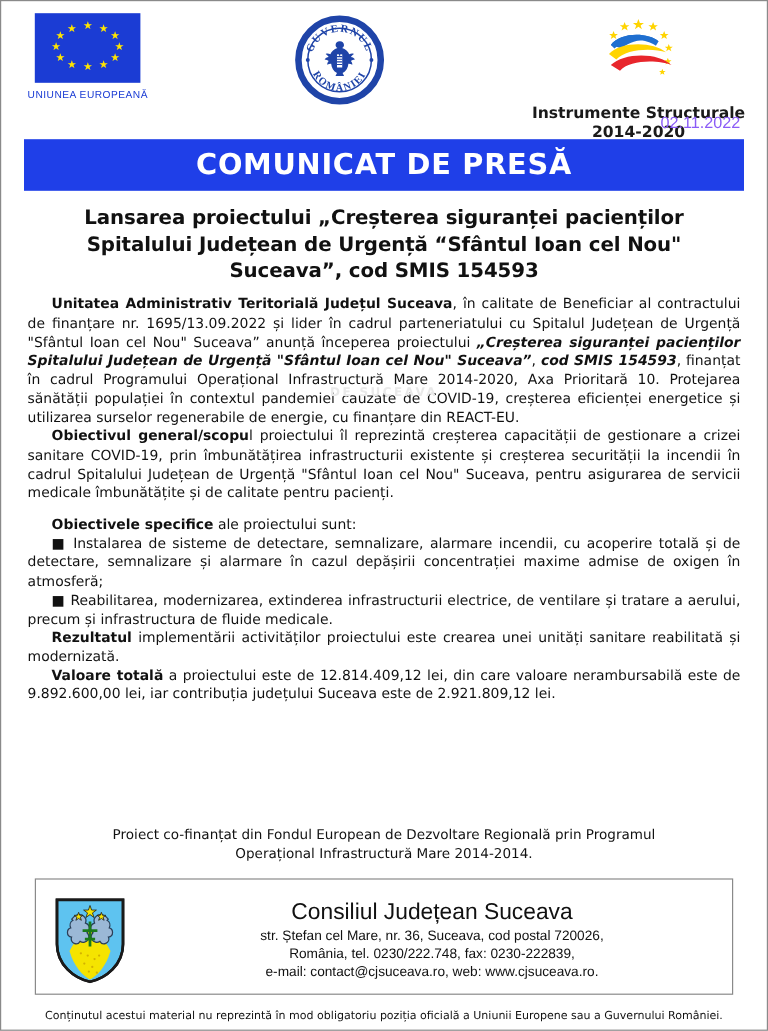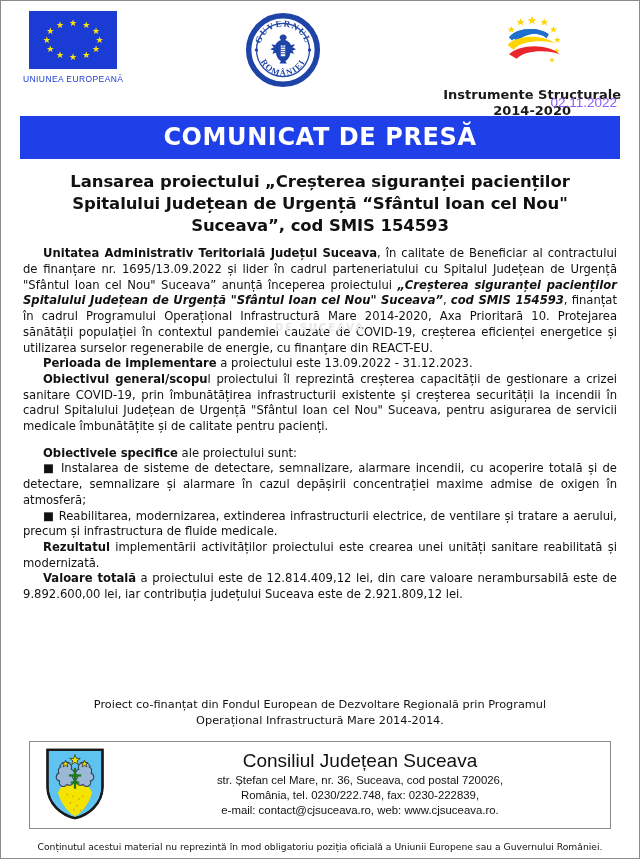--- a/index.html
+++ b/index.html
@@ -138,21 +138,21 @@
     line-height: 1.4;
     padding: 14px 60px 10px 60px;
   }
 
   
   .footer-box {
     margin: 2px 22px 0 22px;
     border: 1px solid #8a8a8a;
     display: flex;
     align-items: center;
-    padding: 5px 10px 7px 14px;
+    padding: 14px 10px 7px 14px;
     gap: 14px;
   }
   .coa { width: 62px; height: 74px; flex: 0 0 auto; }
   .footer-text { flex: 1 1 auto; text-align: center; }
   .council-name {
     font-size: 19px;
     line-height: 1.15;
     font-family: "Liberation Sans", sans-serif;
     color: #111;
     margin-bottom: 1px;
@@ -247,21 +247,20 @@
 
   <div class="banner">COMUNICAT DE PRESĂ</div>
 
   <div class="doc-title">Lansarea proiectului „Creșterea siguranței pacienților Spitalului Județean de Urgență “Sfântul Ioan cel Nou" Suceava”, cod SMIS 154593</div>
 
   <div class="body-wrap">
     <div class="watermark">DE SUCEAVA</div>
 
     <p class="para"><b>Unitatea Administrativ Teritorială Județul Suceava</b><span>, în calitate de Beneficiar al contractului de finanțare nr. 1695/13.09.2022 și lider în cadrul parteneriatului cu Spitalul Județean de Urgență "Sfântul Ioan cel Nou" Suceava” anunță începerea proiectului </span><i class="bi">„Creșterea siguranței pacienților Spitalului Județean de Urgență "Sfântul Ioan cel Nou" Suceava”</i><span>, </span><i class="bi">cod SMIS 154593</i><span>, finanțat în cadrul Programului Operațional Infrastructură Mare 2014-2020, Axa Prioritară 10. Protejarea sănătății populației în contextul pandemiei cauzate de COVID-19, creșterea eficienței energetice și utilizarea surselor regenerabile de energie, cu finanțare din REACT-EU.</span></p>
 
-    <p class="para"><b>Perioada de implementare</b><span> a proiectului este 13.09.2022 - 31.12.2023.</span></p>
 
     <p class="para"><b>Obiectivul general/scopu</b><span>l proiectului îl reprezintă creșterea capacității de gestionare a crizei sanitare COVID-19, prin îmbunătățirea infrastructurii existente și creșterea securității la incendii în cadrul Spitalului Județean de Urgență "Sfântul Ioan cel Nou" Suceava, pentru asigurarea de servicii medicale îmbunătățite și de calitate pentru pacienți.</span></p>
 
     <p class="para gap-before"><b>Obiectivele specifice</b><span> ale proiectului sunt:</span></p>
 
     <p class="para bullet"><span>■</span>&nbsp;<span>Instalarea de sisteme de detectare, semnalizare, alarmare incendii, cu acoperire totală și de detectare, semnalizare și alarmare în cazul depășirii concentrației maxime admise de oxigen în atmosferă;</span></p>
 
     <p class="para bullet"><span>■</span>&nbsp;<span>Reabilitarea, modernizarea, extinderea infrastructurii electrice, de ventilare și tratare a aerului, precum și infrastructura de fluide medicale.</span></p>
 
     <p class="para"><b>Rezultatul</b><span> implementării activităților proiectului este crearea unei unități sanitare reabilitată și modernizată.</span></p>

